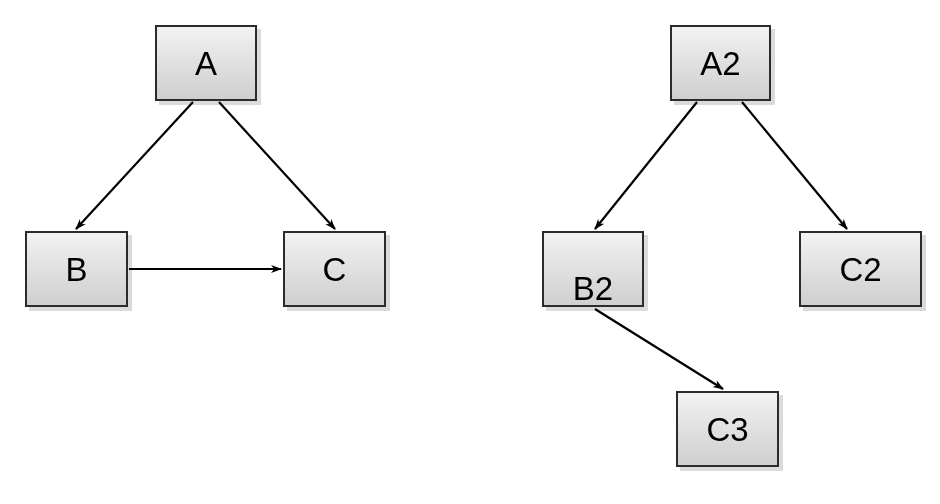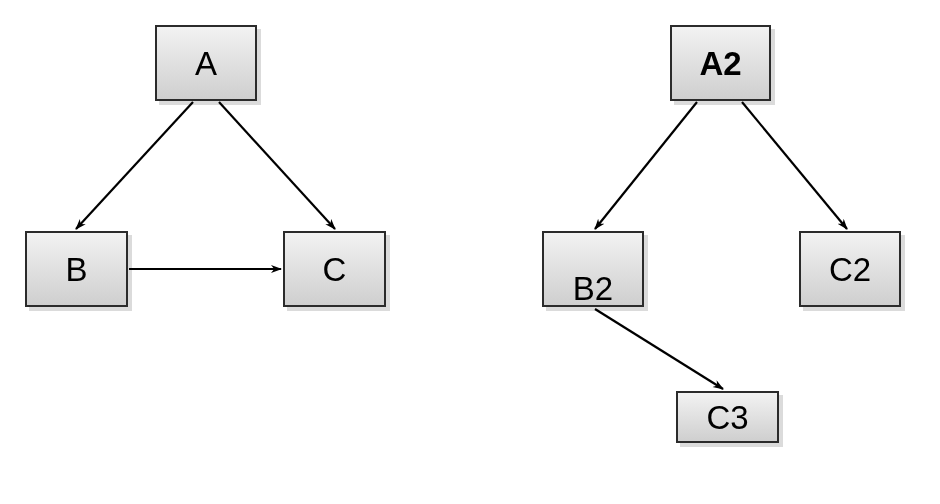--- a/index.html
+++ b/index.html
@@ -69,26 +69,26 @@
 
   <div class="node" style="left: 155px; top: 25px; width: 102px; height: 76px; border-color: rgb(43, 43, 43); background: linear-gradient(rgb(242, 242, 242) 0%, rgb(207, 207, 207) 100%); box-shadow: rgba(0, 0, 0, 0.14) 4px 4px 0px 0px;">
     <span class="node-label">A</span>
   </div>
   <div class="node" style="left: 25px; top: 231px; width: 103px; height: 76px; border-color: rgb(43, 43, 43); background: linear-gradient(rgb(242, 242, 242) 0%, rgb(207, 207, 207) 100%); box-shadow: rgba(0, 0, 0, 0.14) 4px 4px 0px 0px;">
     <span class="node-label">B</span>
   </div>
   <div class="node" style="left: 283px; top: 231px; width: 103px; height: 76px; border-color: rgb(43, 43, 43); background: linear-gradient(rgb(242, 242, 242) 0%, rgb(207, 207, 207) 100%); box-shadow: rgba(0, 0, 0, 0.14) 4px 4px 0px 0px;">
     <span class="node-label">C</span>
   </div>
-  <div class="node" style="left: 670px; top: 25px; width: 101px; height: 76px; border-color: rgb(43, 43, 43); background: linear-gradient(rgb(242, 242, 242) 0%, rgb(207, 207, 207) 100%); box-shadow: rgba(0, 0, 0, 0.14) 4px 4px 0px 0px; font-weight: bold;">
+  <div class="node" style="left: 670px; top: 25px; width: 101px; height: 76px; border-color: rgb(43, 43, 43); background: linear-gradient(rgb(242, 242, 242) 0%, rgb(207, 207, 207) 100%); box-shadow: rgba(0, 0, 0, 0.14) 4px 4px 0px 0px;">
     <span class="node-label">A2</span>
   </div>
   <div class="node" style="left: 542px; top: 231px; width: 102px; height: 76px; border-color: rgb(43, 43, 43); background: linear-gradient(rgb(242, 242, 242) 0%, rgb(207, 207, 207) 100%); box-shadow: rgba(0, 0, 0, 0.14) 4px 4px 0px 0px; align-items: flex-end;">
     <span class="node-label">B2</span>
   </div>
-  <div class="node" style="left: 799px; top: 231px; width: 102px; height: 76px; border-color: rgb(43, 43, 43); background: linear-gradient(rgb(242, 242, 242) 0%, rgb(207, 207, 207) 100%); box-shadow: rgba(0, 0, 0, 0.14) 4px 4px 0px 0px;">
+  <div class="node" style="left: 799px; top: 231px; width: 123px; height: 76px; border-color: rgb(43, 43, 43); background: linear-gradient(rgb(242, 242, 242) 0%, rgb(207, 207, 207) 100%); box-shadow: rgba(0, 0, 0, 0.14) 4px 4px 0px 0px;">
     <span class="node-label">C2</span>
   </div>
-  <div class="node" style="left: 676px; top: 391px; width: 103px; height: 52px; border-color: rgb(43, 43, 43); background: linear-gradient(rgb(242, 242, 242) 0%, rgb(207, 207, 207) 100%); box-shadow: rgba(0, 0, 0, 0.14) 4px 4px 0px 0px;">
+  <div class="node" style="left: 676px; top: 391px; width: 103px; height: 76px; border-color: rgb(43, 43, 43); background: linear-gradient(rgb(242, 242, 242) 0%, rgb(207, 207, 207) 100%); box-shadow: rgba(0, 0, 0, 0.14) 4px 4px 0px 0px;">
     <span class="node-label">C3</span>
   </div>
 
 </div>
 
 </body></html>

